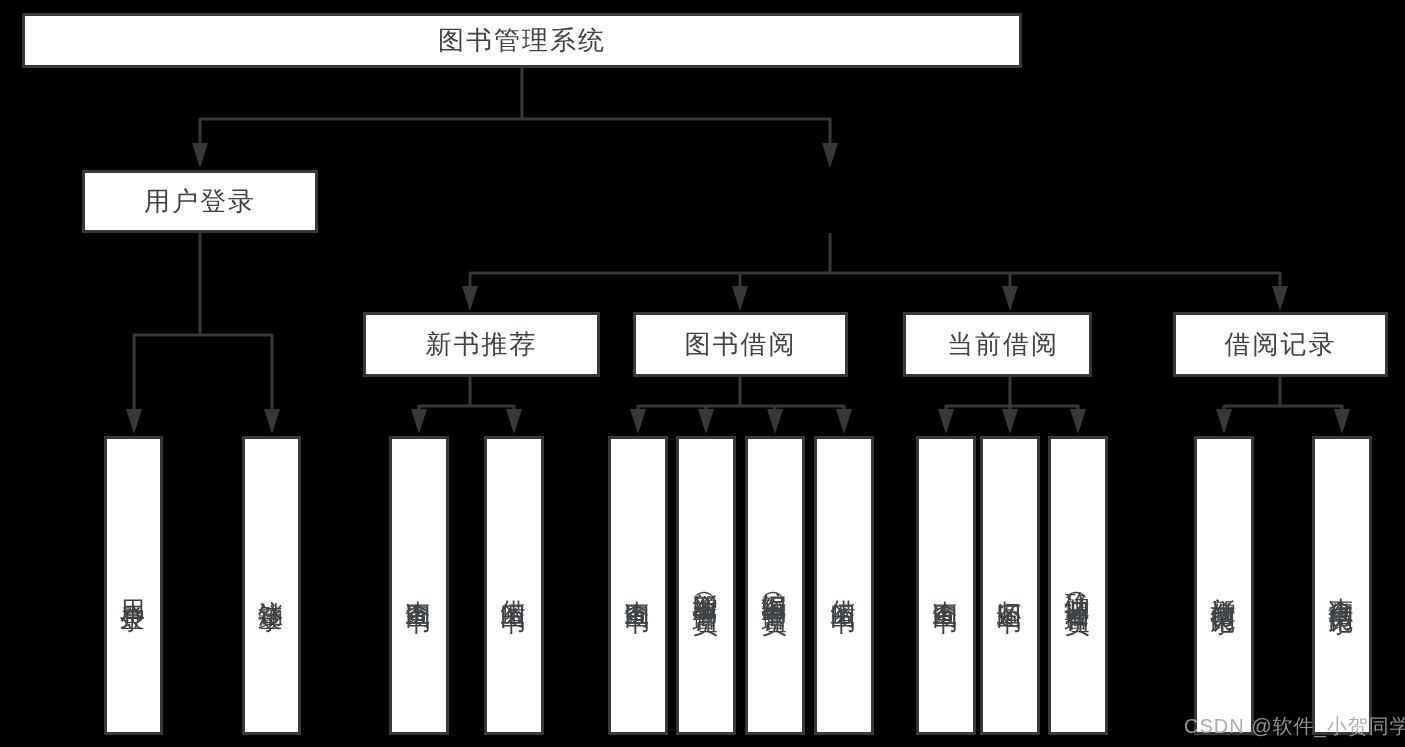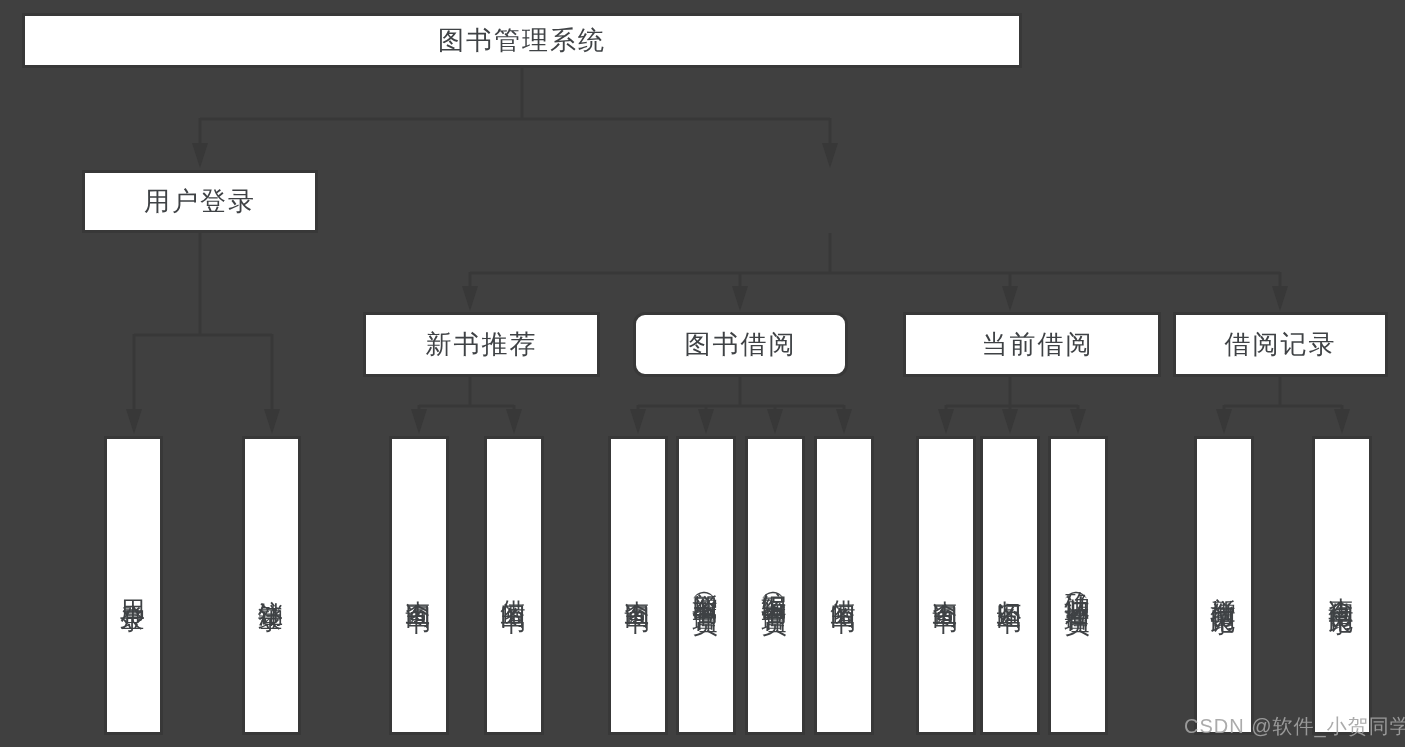--- a/index.html
+++ b/index.html
@@ -1,17 +1,17 @@
 <!DOCTYPE html>
 <html><head>
 <meta charset="utf-8">
 <style>
   html,body { margin:0; padding:0; background:#ffffff; }
   .stage {
-    position:relative; width:1405px; height:747px; background:#404040;
+    position:relative; width:1405px; height:747px; background:#000000;
     font-family:"Liberation Sans", sans-serif; overflow:hidden;
   }
   .connectors { position:absolute; left:0; top:0; z-index:1; }
   .box {
     position:absolute; box-sizing:border-box; z-index:2;
     border:3px solid #383838; background:#ffffff;
     display:flex; align-items:center; justify-content:center;
     color:#3f4245; font-size:26px; letter-spacing:2px; white-space:nowrap;
   }
   .leaf {
@@ -67,22 +67,22 @@
       <polygon points="1216,409 1232,409 1224,434"></polygon>
       <polygon points="1334,409 1350,409 1342,434"></polygon>
     </g>
   </svg>
 
   <div class="box" style="left:22px; top:13px; width:1000px; height:55px;">图书管理系统</div>
 
   <div class="box" style="left:82px; top:170px; width:236px; height:63px;">用户登录</div>
 
   <div class="box" style="left:363px; top:312px; width:237px; height:65px;">新书推荐</div>
-  <div class="box" style="left:633px; top:312px; width:215px; height:65px;border-radius:12px;">图书借阅</div>
-  <div class="box" style="left:903px; top:312px; width:258px; height:65px;padding-left:11px;">当前借阅</div>
+  <div class="box" style="left:633px; top:312px; width:215px; height:65px;">图书借阅</div>
+  <div class="box" style="left:903px; top:312px; width:189px; height:65px;padding-left:11px;">当前借阅</div>
   <div class="box" style="left:1173px; top:312px; width:215px; height:65px;">借阅记录</div>
 
   <div class="box leaf" style="left:104px; top:436px; width:59px; height:299px;">用户登录</div>
   <div class="box leaf" style="left:242px; top:436px; width:59px; height:299px;">注销登录</div>
 
   <div class="box leaf" style="left:389px; top:436px; width:60px; height:299px;">查询图书</div>
   <div class="box leaf" style="left:484px; top:436px; width:60px; height:299px;">借阅图书</div>
 
   <div class="box leaf" style="left:608px; top:436px; width:60px; height:299px;">查询图书</div>
   <div class="box leaf" style="left:676px; top:436px; width:60px; height:299px;">新增图书（管理员）</div>

